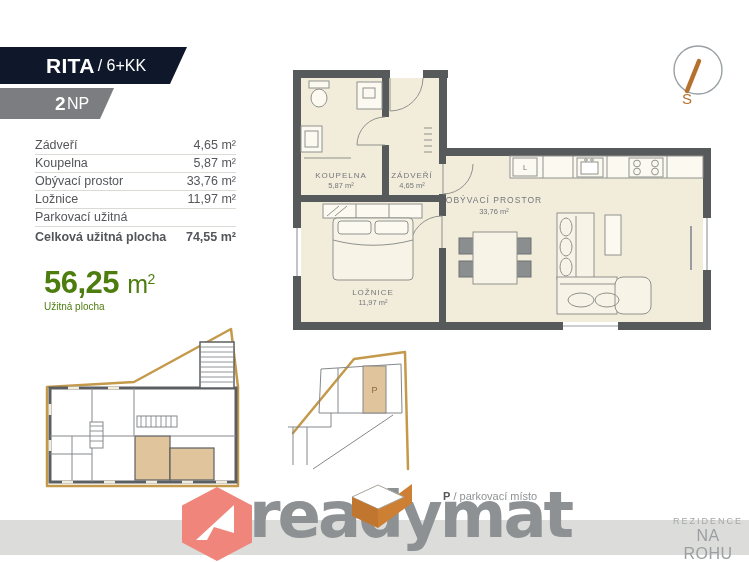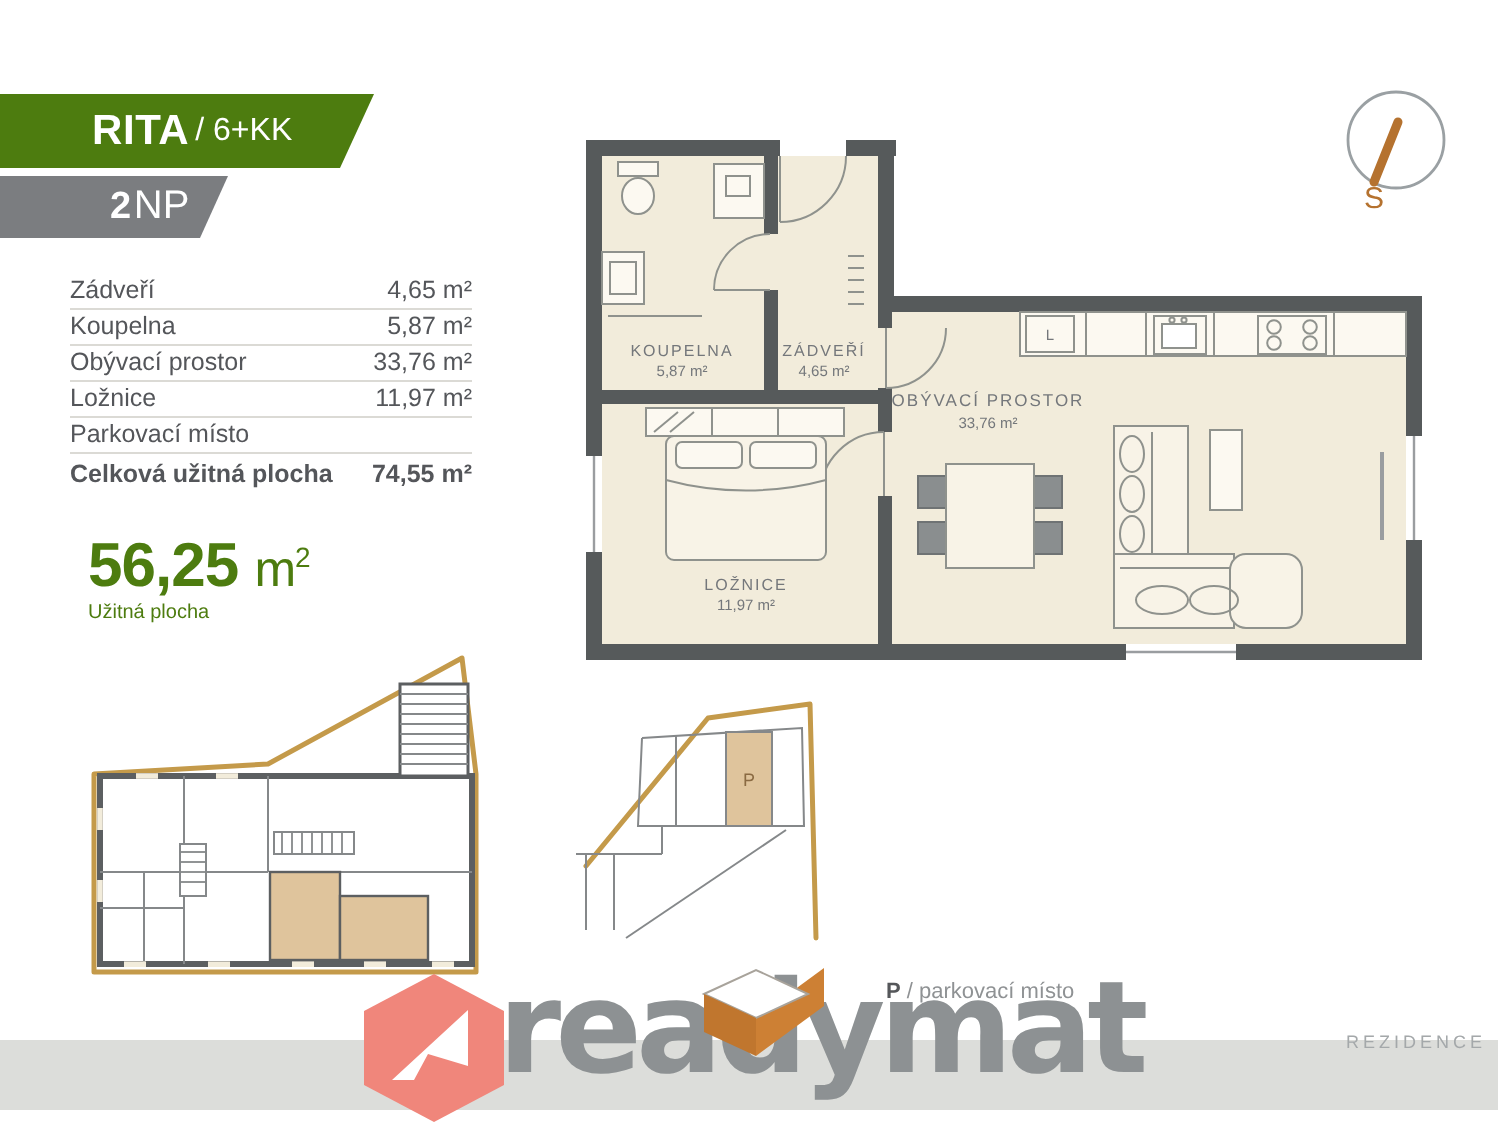--- a/index.html
+++ b/index.html
@@ -1,28 +1,28 @@
 <!DOCTYPE html>
 <html><head>
 <meta charset="utf-8">
 <style>
   html,body{margin:0;padding:0;background:#fff;}
   .page{position:relative;width:749px;height:562px;background:#ffffff;overflow:hidden;
         font-family:"Liberation Sans",sans-serif;}
 
   
   .banner{position:absolute;left:0;color:#fff;display:flex;align-items:center;box-sizing:border-box;}
-  .banner-orange{top:47px;width:187px;height:37px;background:#4d7c0f;
+  .banner-orange{top:47px;width:187px;height:37px;background:#0f172a;
      clip-path:polygon(0 0,100% 0,calc(100% - 17px) 100%,0 100%);padding-left:46px;}
   .banner-gray{top:88px;width:114px;height:31px;background:#7b7d80;
      clip-path:polygon(0 0,100% 0,calc(100% - 14px) 100%,0 100%);padding-left:55px;}
   .b-strong{font-weight:bold;font-size:21px;letter-spacing:.3px;}
   .b-light{font-size:16px;margin-left:3px;font-weight:400;}
   .banner-gray .b-strong{font-size:19px;}
-  .banner-gray .b-light{font-size:20px;margin-left:1px;}
+  .banner-gray .b-light{font-size:16px;margin-left:1px;}
 
   
   .area-table{position:absolute;left:35px;top:137px;width:201px;font-size:12.5px;color:#54565a;}
   .ar{display:flex;justify-content:space-between;align-items:baseline;
       height:17px;line-height:17px;border-bottom:1px solid #dbdad5;}
   .ar.total{font-weight:bold;border-bottom:none;height:21px;line-height:21px;}
 
   
   .summary{position:absolute;left:44px;top:239px;color:#4d7c0f;margin-top:28px;}
   .sum-big{font-size:31px;font-weight:bold;letter-spacing:-.5px;line-height:1.05;}
@@ -72,21 +72,21 @@
     </div>
     <div class="ar">
       <span>Obývací prostor</span>
       <span>33,76 m²</span>
     </div>
     <div class="ar">
       <span>Ložnice</span>
       <span>11,97 m²</span>
     </div>
     <div class="ar">
-      <span>Parkovací místo</span>
+      <span>Parkovací užitná</span>
       <span></span>
     </div>
     <div class="ar total">
       <span>Celková užitná plocha</span>
       <span>74,55 m²</span>
     </div>
   </div>
 
   <div class="summary">
     <div class="sum-big">
@@ -313,15 +313,16 @@
     <polygon points="8,20 34,8 60,20 34,32" fill="#ffffff" stroke="#a8a39b" stroke-width="1"></polygon>
     <polygon points="8,20 34,32 34,51 8,39" fill="#c0762e"></polygon>
   </svg>
   <div class="legend-text">
     <b>P</b>
     <span>/ parkovací místo</span>
   </div>
 
   <div class="project">
     <div class="l1">REZIDENCE</div>
+    <div class="l2">NA ROHU</div>
   </div>
 
 </div>
 
 </body></html>

